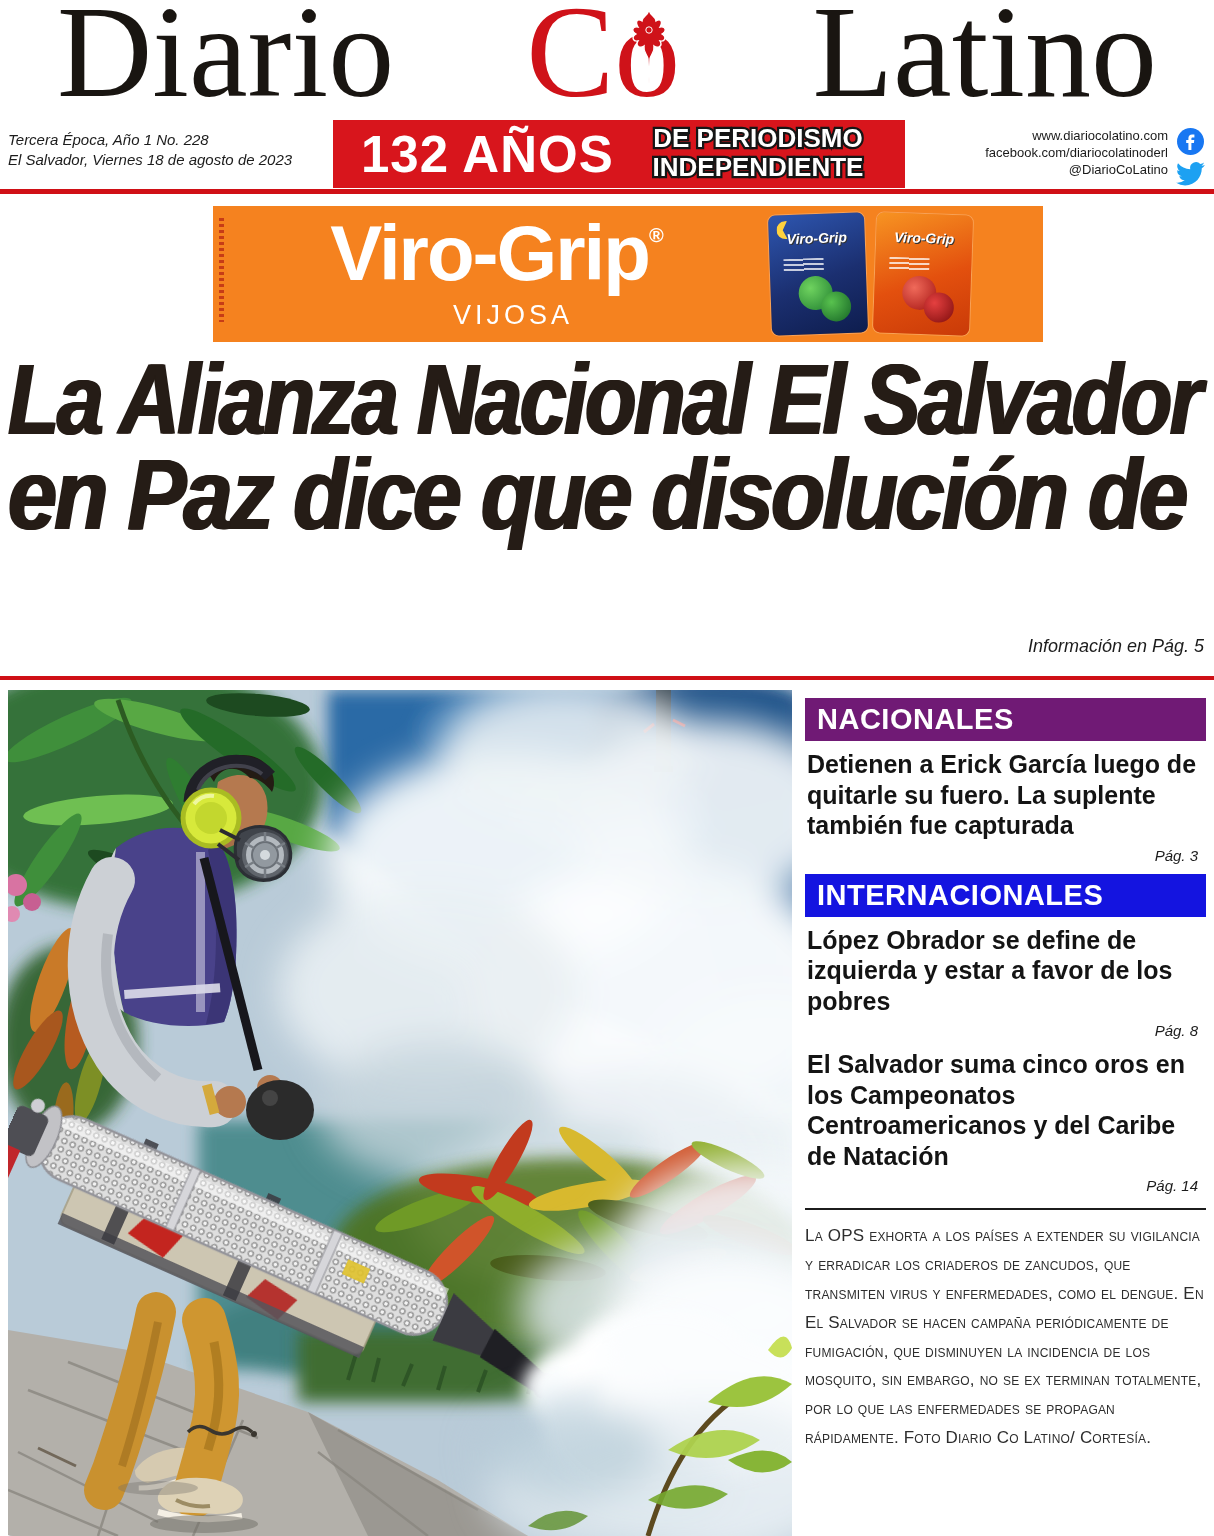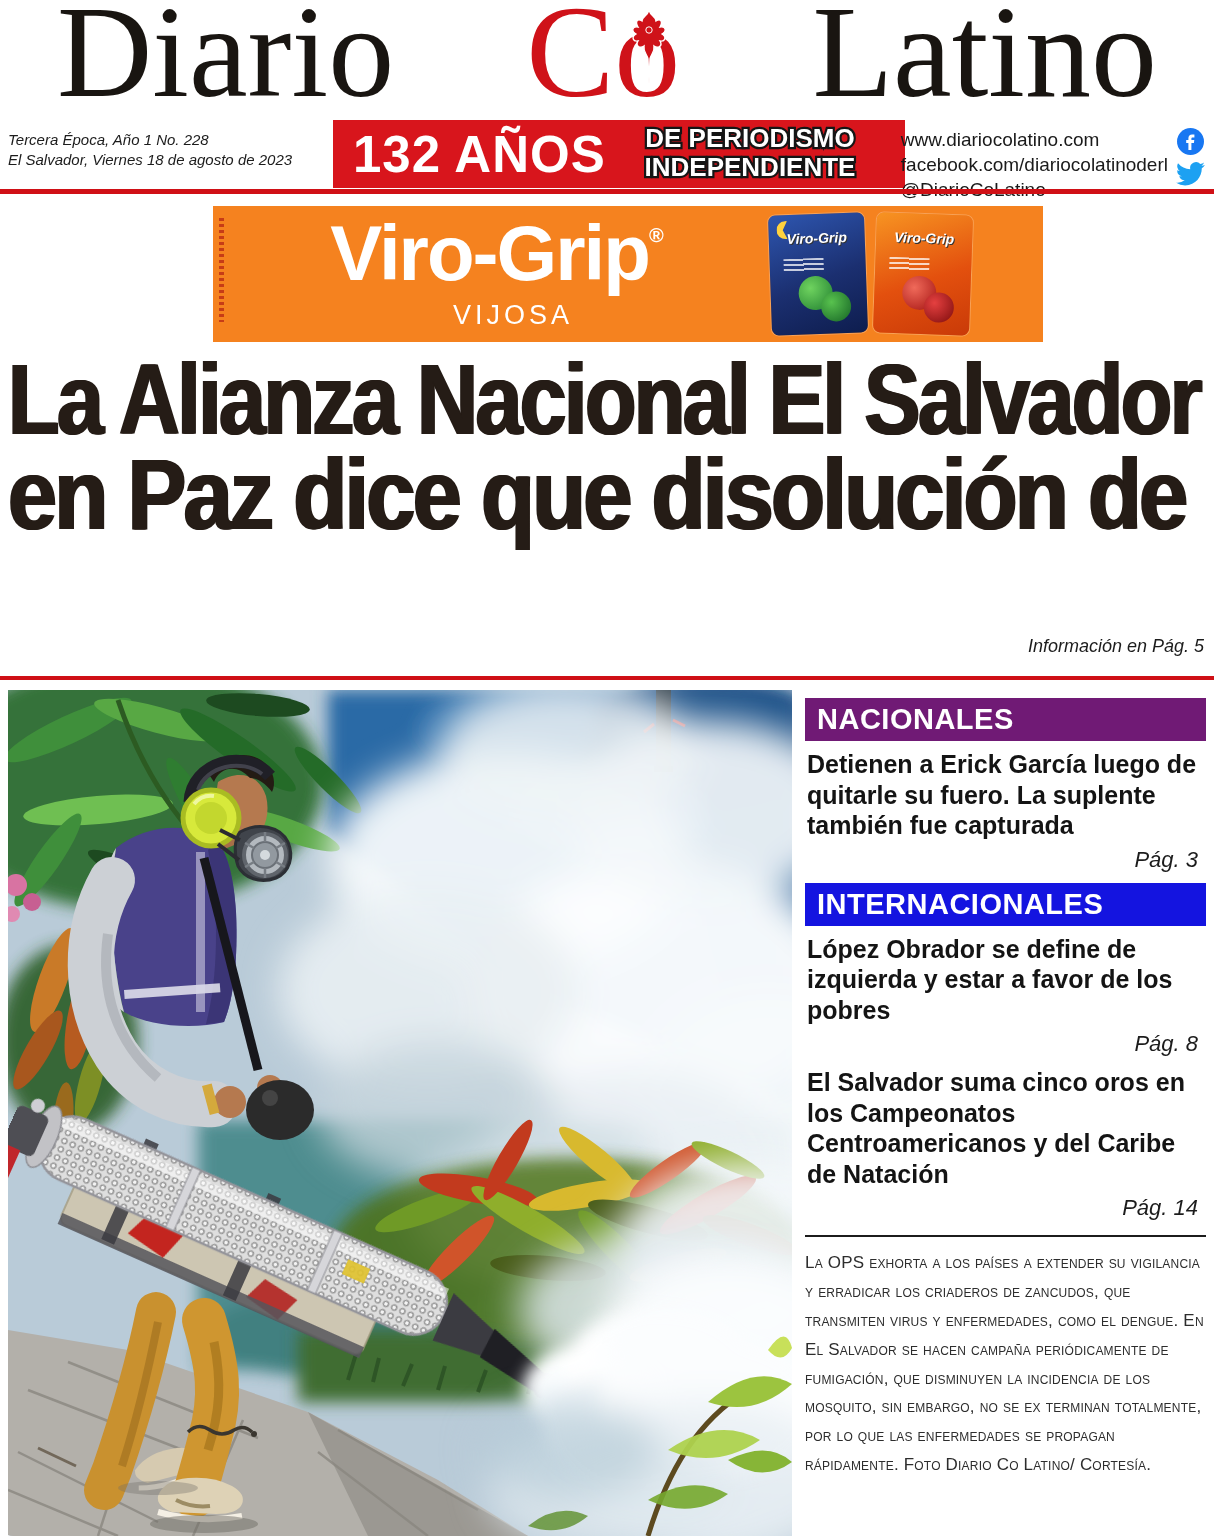--- a/index.html
+++ b/index.html
@@ -11,26 +11,26 @@
             justify-content:space-between;align-items:baseline;
             font-family:"Liberation Serif",serif;font-size:132px;line-height:1;
             color:#191511;white-space:nowrap;}
   .masthead .red{color:#cf1219;}
   .o-wrap{position:relative;display:inline-block;color:#cf1219;}
   .o-wrap svg{position:absolute;left:52%;top:46%;transform:translate(-50%,-50%);height:1.04em;}
 
   .edition{position:absolute;left:8px;top:130px;font-size:15px;color:#1c1c1c;line-height:1.3;font-style:italic;}
 
   .anniv{position:absolute;left:333px;top:120px;width:572px;height:68px;background:#d8151c;
-         display:flex;align-items:center;padding:4px;box-sizing:border-box;}
+         display:flex;align-items:center;padding:12px;box-sizing:border-box;}
   .anniv-years{color:#fff;font-weight:bold;font-size:51px;letter-spacing:1px;padding-left:16px;
                white-space:nowrap;}
   .anniv svg{margin-left:10px;}
 
-  .contact{position:absolute;right:46px;top:127px;font-size:19px;
+  .contact{position:absolute;right:46px;top:127px;text-align:right;font-size:13px;
            line-height:1.32;color:#1a1a1a;}
   .social{position:absolute;right:9px;top:128px;display:flex;flex-direction:column;gap:7px;align-items:center;}
 
   .redline-1{position:absolute;left:0;top:189px;width:1214px;height:5px;background:#d01016;}
 
   
   .ad{position:absolute;left:213px;top:206px;width:830px;height:136px;background:#f5821f;}
   .ad-fineprint{position:absolute;left:6px;top:12px;width:5px;height:104px;
       background:repeating-linear-gradient(#b31e12 0 3px,transparent 3px 6px);opacity:.7;}
   .ad-brand{position:absolute;left:14px;top:2px;width:540px;text-align:center;color:#fff;
@@ -50,38 +50,38 @@
       background:#ffd23e;clip-path:polygon(0 0,60% 0,35% 50%,60% 100%,0 100%);}
   .pill{position:absolute;border-radius:50%;}
   .pb1{left:28px;top:62px;width:34px;height:34px;background:radial-gradient(circle at 35% 35%,#6fd35f,#1f7e2f);}
   .pb2{left:50px;top:78px;width:30px;height:30px;background:radial-gradient(circle at 35% 35%,#58c24e,#156325);}
   .po1{left:28px;top:62px;width:34px;height:34px;background:radial-gradient(circle at 35% 35%,#f06a5a,#a31210);}
   .po2{left:50px;top:78px;width:30px;height:30px;background:radial-gradient(circle at 35% 35%,#e54040,#7d0c0c);}
   .pack-lines{position:absolute;left:14px;top:44px;width:40px;height:14px;
       background:repeating-linear-gradient(rgba(255,255,255,.75) 0 2px,transparent 2px 5px);}
 
   
-  .headline{position:absolute;left:8px;top:352px;width:1198px;}
+  .headline{position:absolute;left:8px;top:352px;width:1198px;font-style:italic;}
   .hl-line{display:inline-block;white-space:nowrap;font-weight:700;font-size:100px;line-height:95px;
            letter-spacing:-3px;color:#251c16;transform-origin:left center;
            text-shadow:1.5px 0 0 #251c16,-1.5px 0 0 #251c16;}
   .hl-row{height:95px;}
   .info-pag{position:absolute;right:10px;top:636px;font-size:18px;font-style:italic;color:#1c1c1c;}
   .redline-2{position:absolute;left:0;top:676px;width:1214px;height:4px;background:#cf1016;}
 
   
   .photo{position:absolute;left:8px;top:690px;width:784px;height:846px;}
   .sidebar{position:absolute;left:805px;top:690px;width:401px;}
   .bar{height:43px;display:flex;align-items:center;padding-left:12px;color:#fff;
        font-weight:bold;font-size:29px;letter-spacing:.5px;box-sizing:border-box;}
   .bar-nacionales{background:#701a75;margin-top:8px;}
   .bar-internacionales{background:#1414e0;}
   .bar-deportes{background:#4a9e5c;}
   .s-head{font-size:25px;font-weight:bold;line-height:1.22;color:#141414;margin:8px 2px 0 2px;}
-  .s-page{text-align:right;font-style:italic;font-size:22px;color:#1c1c1c;margin:6px 8px 10px 0;}
+  .s-page{text-align:right;font-style:italic;font-size:15px;color:#1c1c1c;margin:6px 8px 10px 0;}
   .divider{height:2px;background:#1c1c1c;margin-top:14px;}
   .caption{margin-top:12px;font-size:17px;line-height:1.7;letter-spacing:.2px;color:#2d2d2d;
            font-variant:small-caps;}
 </style>
 </head>
 <body>
 
 <div class="page">
 
   <div class="masthead">

